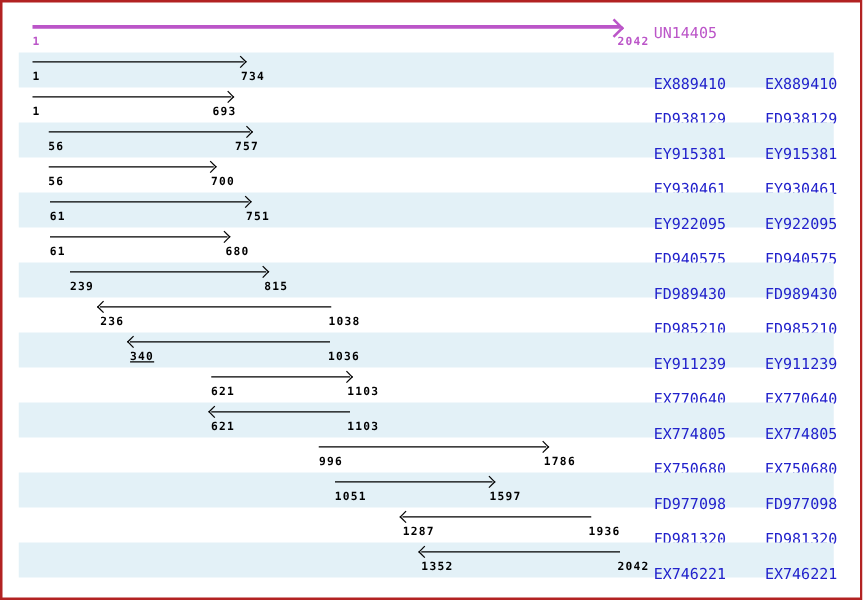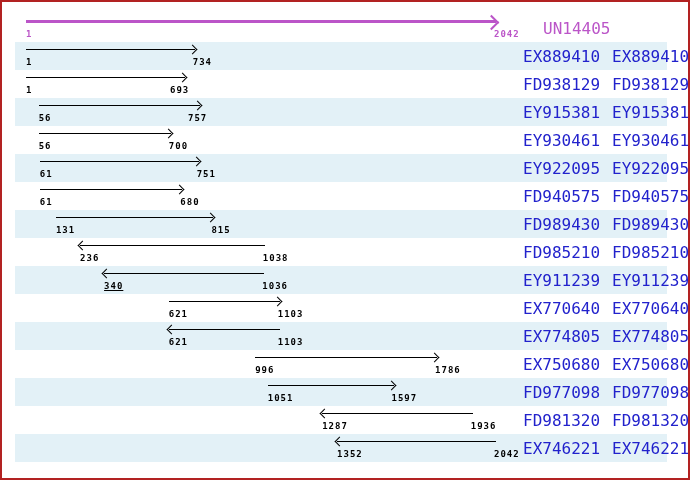--- a/index.html
+++ b/index.html
@@ -21,44 +21,44 @@
     position:absolute; width:9px; height:9px; right:-1px; top:-3px;
     border:solid var(--magenta); border-width:2px 2px 0 0;
     transform:rotate(45deg);
   }
   .uni-coord {
     position:absolute; top:27px;
     font-size:9px; font-weight:bold; color:var(--magenta);
     white-space:pre; letter-spacing:1px;
   }
   #unigene-id {
-    position:absolute; left:541px; top:17px;
-    font-size:16px; color:var(--magenta); white-space:pre;
+    position:absolute; left:521px; top:17px;
+    font-size:12px; color:var(--magenta); white-space:pre;
   }
   
   .row { position:absolute; left:0; width:686px; height:28px; }
   .row.band::before {
     content:""; position:absolute; left:13px; top:0; width:652px; height:28px;
     background:var(--stripe);
   }
   .arrow { position:absolute; top:7px; height:1px; background:var(--arrow); }
   .arrow .head {
     position:absolute; width:6px; height:6px; top:-3px;
     border:solid var(--arrow); border-width:1px 1px 0 0;
   }
   .arrow.fwd .head { right:-1px; transform:rotate(45deg); }
   .arrow.rev .head { left:-1px;  transform:rotate(225deg); }
   .coord {
     position:absolute; top:15px;
     font-size:9px; font-weight:bold; color:#000;
     white-space:pre; letter-spacing:1px;
   }
   .acc {
-    position:absolute; top:5px;
-    font-size:16px; color:var(--link); text-decoration:none;
+    position:absolute; top:18px;
+    font-size:12px; color:var(--link); text-decoration:none;
     white-space:pre; cursor:pointer;
   }
   .acc.c1 { left:521px; }
   .acc.c2 { left:610px; }
 </style>
 </head>
 <body>
 
 <div id="viewer" style="--magenta: #bb55c8; --link: #2222cc; --stripe: #e3f1f7; --arrow: #000000; border-color: rgb(178, 34, 34);">
 
@@ -123,21 +123,21 @@
     </div>
     <span class="coord start" style="left: 37.8168px;">61</span>
     <span class="coord end" style="left: 178.36px;">680</span>
     <a class="acc c1">FD940575</a>
     <a class="acc c2">FD940575</a>
   </div>
       <div class="row band" style="top: 208px;">
     <div class="arrow fwd" style="left: 53.9363px; width: 157.511px;">
       <i class="head"></i>
     </div>
-    <span class="coord start" style="left: 53.9363px;">131</span>
+    <span class="coord start" style="left: 53.9363px;">239</span>
     <span class="coord end" style="left: 209.447px;">815</span>
     <a class="acc c1">FD989430</a>
     <a class="acc c2">FD989430</a>
   </div>
       <div class="row" style="top: 236px; text-align: right;">
     <div class="arrow rev" style="left: 78.1156px; width: 184.684px;">
       <i class="head"></i>
     </div>
     <span class="coord start" style="left: 78.1156px;">236</span>
     <span class="coord end" style="left: 260.8px;">1038</span>

